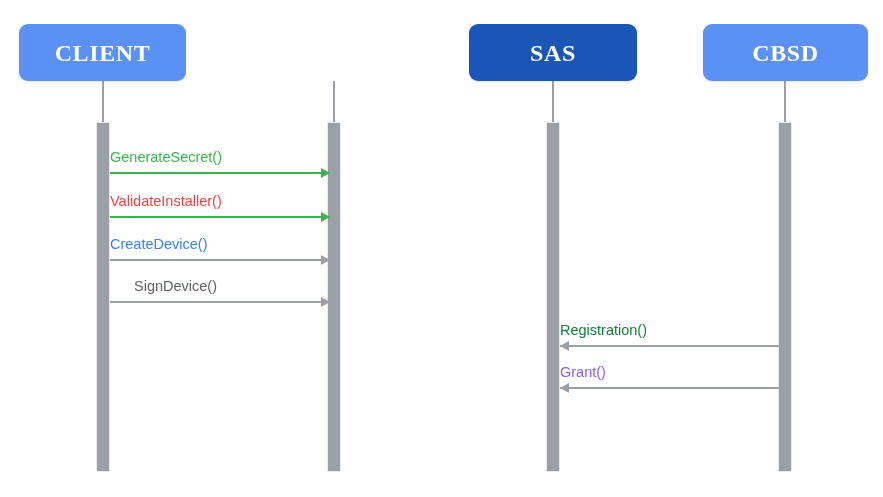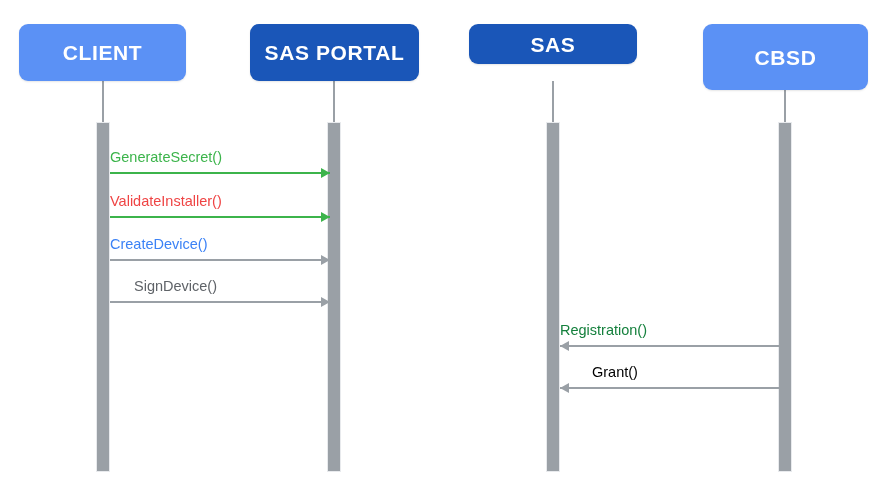--- a/index.html
+++ b/index.html
@@ -23,22 +23,22 @@
     position: absolute;
     display: flex;
     align-items: center;
     justify-content: center;
     border-radius: 9px;
     box-sizing: border-box;
     box-shadow: 0 1px 2px rgba(0,0,0,0.10);
   }
   .participant-label {
     color: #ffffff;
-    font-family: Liberation Sans, sans-serif;
-    font-size: 21px;
+    font-family: Liberation Serif, serif;
+    font-size: 24px;
     font-weight: bold;
     letter-spacing: 0.6px;
     white-space: nowrap;
     line-height: 1;
   }
   
   .lifeline {
     position: absolute;
     width: 2px;
     background: #9aa0a6;
@@ -96,31 +96,28 @@
 <body>
 
 <div id="diagram-canvas" style="width: 883px; height: 497px; background: rgb(255, 255, 255);">
     <div class="lifeline" style="left: 102px; top: 81px; height: 41px;"></div>
     <div class="activation" style="left: 96px; top: 122px; width: 14px; height: 350px; background: rgb(154, 160, 166); border-color: rgb(232, 234, 237);"></div>
     <div class="participant" style="left: 19px; top: 24px; width: 167px; height: 57px; background: rgb(91, 145, 245);">
       <span class="participant-label">CLIENT</span>
     </div>
     <div class="lifeline" style="left: 333px; top: 81px; height: 41px;"></div>
     <div class="activation" style="left: 327px; top: 122px; width: 14px; height: 350px; background: rgb(154, 160, 166); border-color: rgb(232, 234, 237);"></div>
-    <div class="participant" style="left: 250px; top: 24px; width: 169px; height: 57px; background: rgb(26, 86, 184);">
-      <span class="participant-label">SAS PORTAL</span>
-    </div>
     <div class="lifeline" style="left: 552px; top: 81px; height: 41px;"></div>
     <div class="activation" style="left: 546px; top: 122px; width: 14px; height: 350px; background: rgb(154, 160, 166); border-color: rgb(232, 234, 237);"></div>
-    <div class="participant" style="left: 469px; top: 24px; width: 168px; height: 40px; background: rgb(26, 86, 184);">
+    <div class="participant" style="left: 469px; top: 24px; width: 168px; height: 57px; background: rgb(26, 86, 184);">
       <span class="participant-label">SAS</span>
     </div>
     <div class="lifeline" style="left: 784px; top: 81px; height: 41px;"></div>
     <div class="activation" style="left: 778px; top: 122px; width: 14px; height: 350px; background: rgb(154, 160, 166); border-color: rgb(232, 234, 237);"></div>
-    <div class="participant" style="left: 703px; top: 24px; width: 165px; height: 66px; background: rgb(91, 145, 245);">
+    <div class="participant" style="left: 703px; top: 24px; width: 165px; height: 57px; background: rgb(91, 145, 245);">
       <span class="participant-label">CBSD</span>
     </div>
     <div class="message dir-right" style="left: 110px; top: 172px; width: 220px;">
       <div class="message-line" style="background: rgb(60, 180, 75);"></div>
       <div class="message-head" style="border-left-color: rgb(60, 180, 75);"></div>
       <div class="message-label" style="color: rgb(60, 180, 75);">GenerateSecret()</div>
     </div>
     <div class="message dir-right" style="left: 110px; top: 216px; width: 220px;">
       <div class="message-line" style="background: rgb(60, 180, 75);"></div>
       <div class="message-head" style="border-left-color: rgb(60, 180, 75);"></div>
@@ -137,15 +134,15 @@
       <div class="message-label" style="color: rgb(95, 99, 104); margin-left: 24px;">SignDevice()</div>
     </div>
     <div class="message dir-left" style="left: 560px; top: 345px; width: 219px;">
       <div class="message-line" style="background: rgb(154, 160, 166);"></div>
       <div class="message-head" style="border-right-color: rgb(154, 160, 166);"></div>
       <div class="message-label" style="color: #15803d;">Registration()</div>
     </div>
     <div class="message dir-left" style="left: 560px; top: 387px; width: 219px;">
       <div class="message-line" style="background: rgb(154, 160, 166);"></div>
       <div class="message-head" style="border-right-color: rgb(154, 160, 166);"></div>
-      <div class="message-label" style="color: #000000; padding-left: 32px;">Grant()</div>
+      <div class="message-label" style="color: #8b5cf6;">Grant()</div>
     </div>
   </div>
 
 </body></html>

